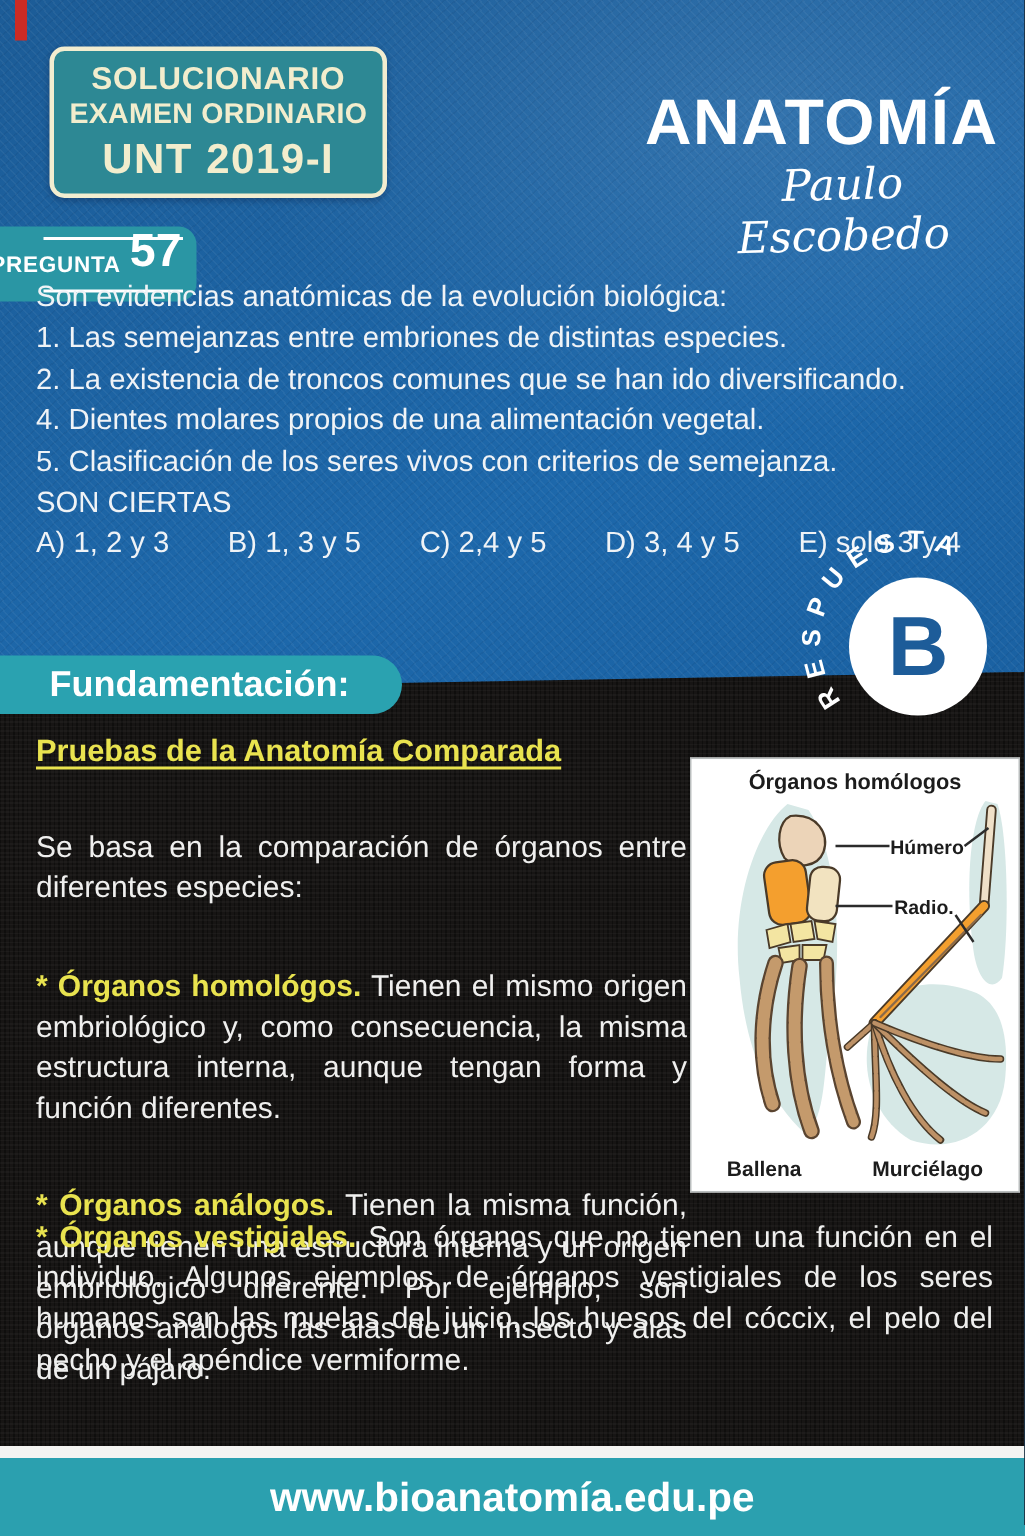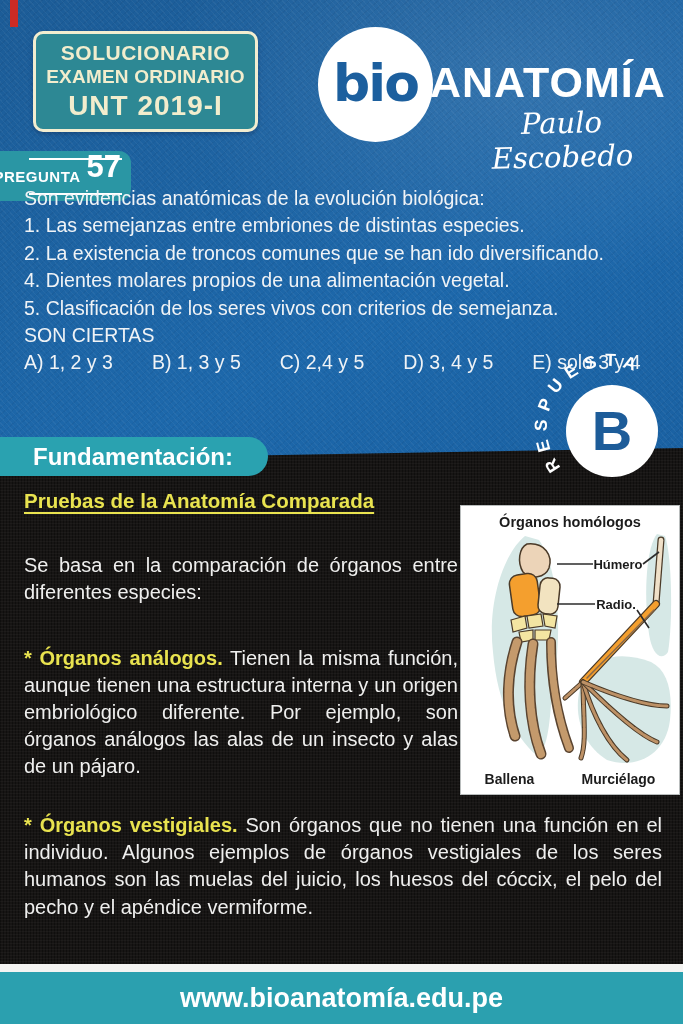--- a/index.html
+++ b/index.html
@@ -146,23 +146,20 @@
 
   <div class="blue-bg"></div>
   <div class="red-stripe"></div>
 
   <div class="soluc-box">
     <div class="soluc-line1">SOLUCIONARIO</div>
     <div class="soluc-line2">EXAMEN ORDINARIO</div>
     <div class="soluc-line3">UNT 2019-I</div>
   </div>
 
-  <div class="logo-circle">
-    <span class="logo-bio">bio</span>
-  </div>
   <div class="logo-brand">ANATOMÍA</div>
   <div class="logo-author">Paulo Escobedo</div>
 
   <div class="pregunta-box">
     <span class="pregunta-label">PREGUNTA</span>
     <span class="pregunta-number">57</span>
   </div>
 
   <div class="question-block">
     <div>Son evidencias anatómicas de la evolución biológica:</div>
@@ -194,20 +191,23 @@
   <div class="black-section"></div>
 
   <div class="fund-pill">
     <span>Fundamentación:</span>
   </div>
 
   <div class="fund-content">
     <div class="fund-heading">Pruebas de la Anatomía Comparada</div>
     <div class="fund-para">Se basa en la comparación de órganos entre diferentes especies:</div>
     <div class="fund-para">
+      <span class="ylead">* Órganos homológos.</span><span> Tienen el mismo origen embriológico y, como consecuencia, la misma estructura interna, aunque tengan forma y función diferentes.</span>
+    </div>
+    <div class="fund-para">
       <span class="ylead">* Órganos análogos.</span><span> Tienen la misma función, aunque tienen una estructura interna y un origen embriológico diferente. Por ejemplo, son órganos análogos las alas de un insecto y alas de un pájaro.</span>
     </div>
   </div>
 
   <div class="fund-full">
     <span class="ylead">* Órganos vestigiales.</span><span> Son órganos que no tienen una función en el individuo. Algunos ejemplos de órganos vestigiales de los seres humanos son las muelas del juicio, los huesos del cóccix, el pelo del pecho y el apéndice vermiforme.</span>
   </div>
 
   <div class="fig-panel">
     <div class="fig-title">Órganos homólogos</div>

